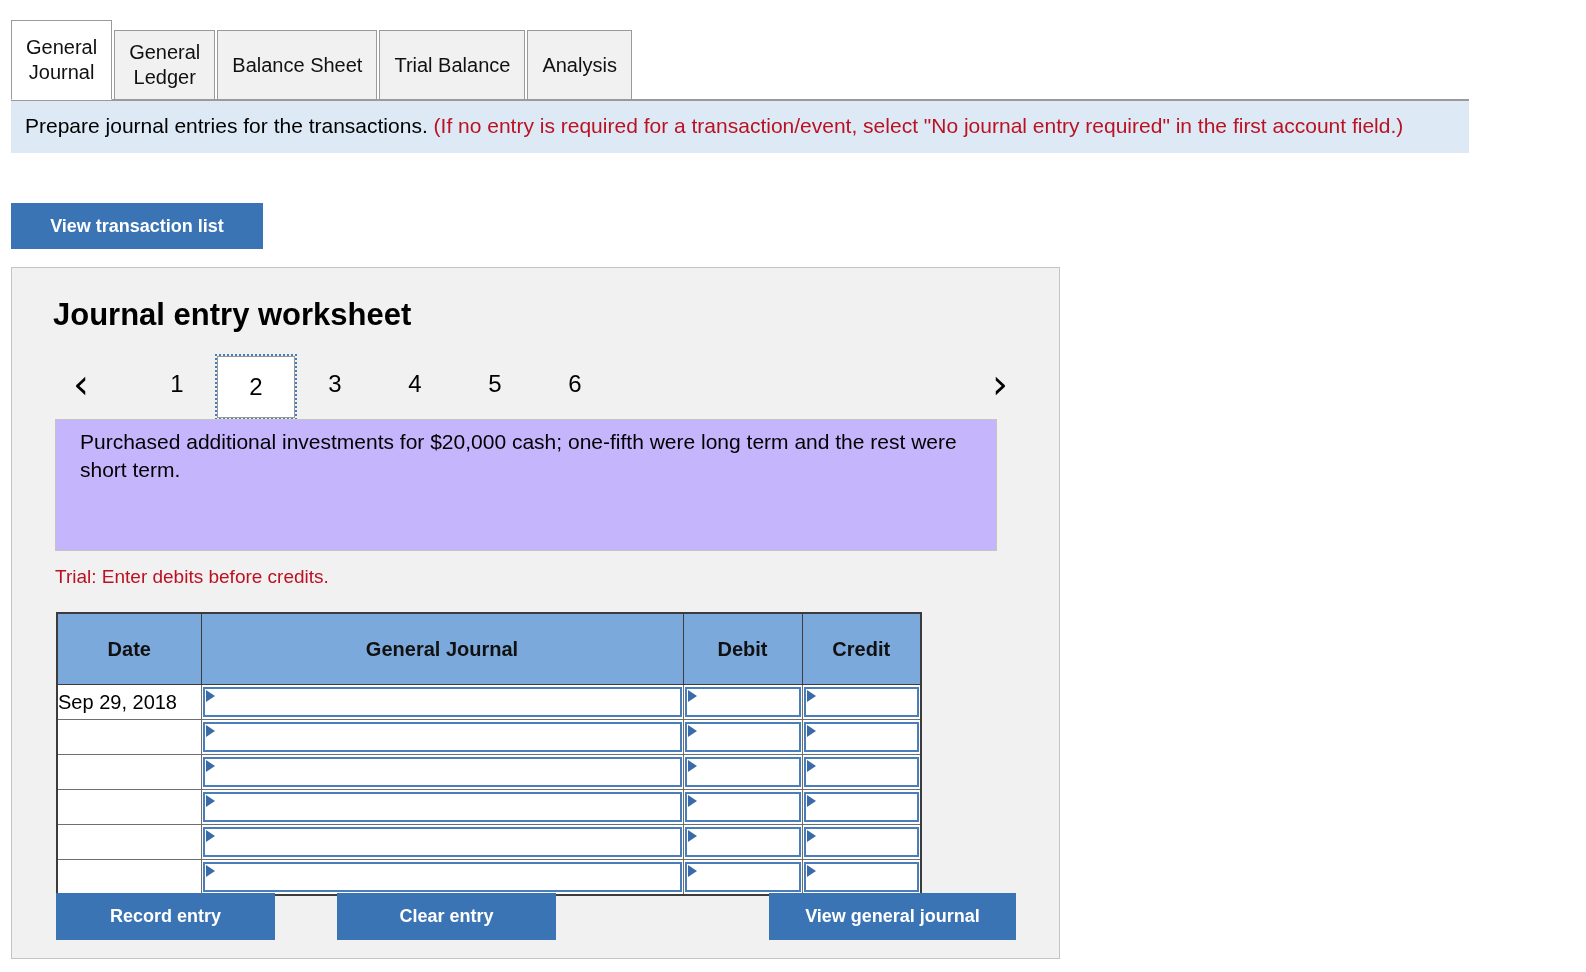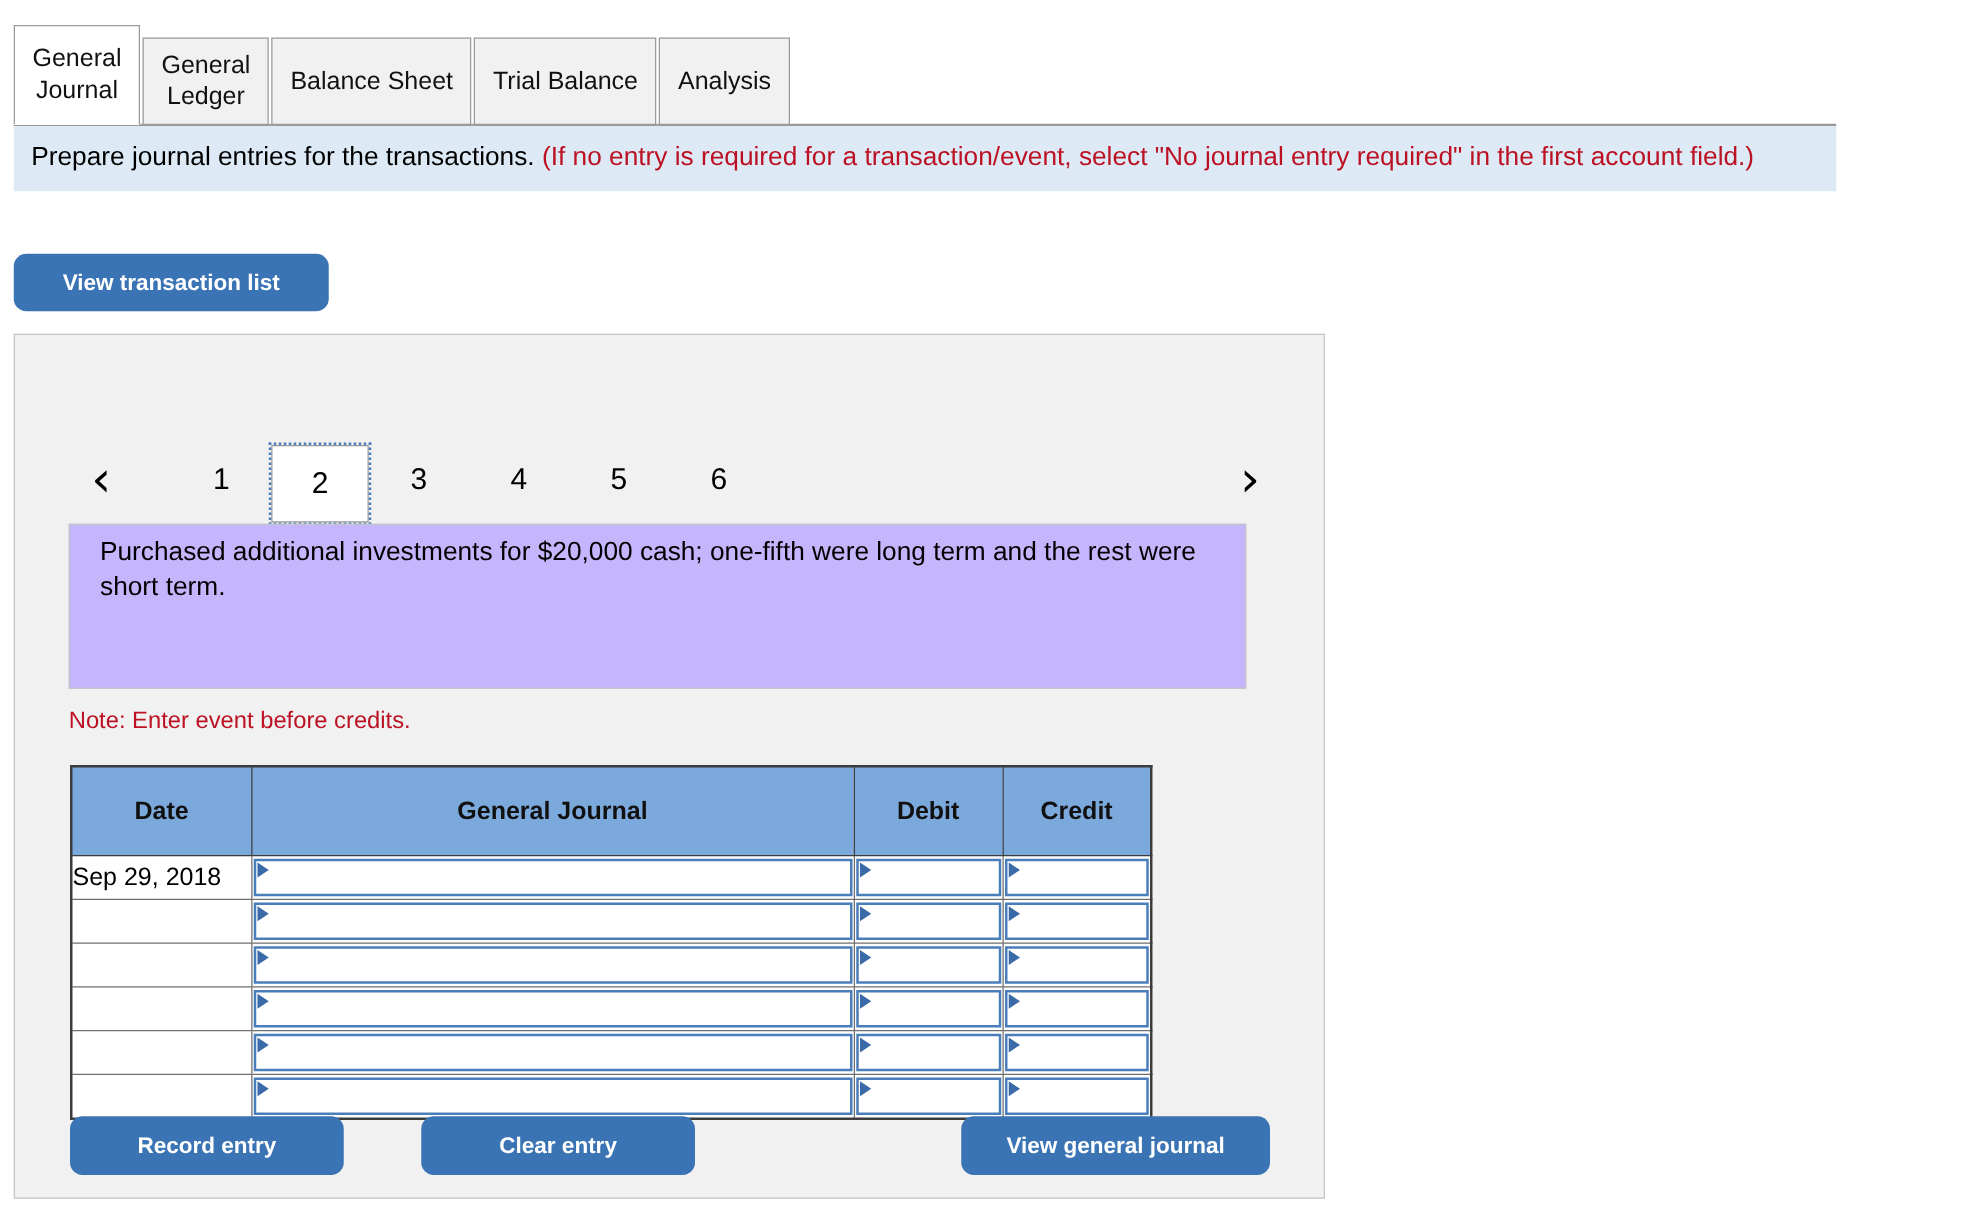--- a/index.html
+++ b/index.html
@@ -81,21 +81,21 @@
     line-height: 26px;
   }
   .banner .black { color: #000; }
   .banner .red { color: #bb1122; }
 
   
   .btn {
     background: #3b74b4;
     color: #ffffff;
     border: none;
-    border-radius: 10px;
+    border-radius: 0;
     font-family: "Liberation Sans", sans-serif;
     font-weight: bold;
     font-size: 18px;
     cursor: pointer;
     display: inline-flex;
     align-items: center;
     justify-content: center;
   }
   .btn-view-tx {
     position: absolute;
@@ -306,37 +306,38 @@
 
 <div class="banner">
   <span class="black">Prepare journal entries for the transactions.</span>
   <span class="red">(If no entry is required for a transaction/event, select "No journal entry required" in the first account field.)</span>
 </div>
 
 <button class="btn btn-view-tx">View transaction list</button>
 
 <div class="panel">
 
+  <div class="panel-title">Journal entry worksheet</div>
 
   <div class="pager">
     <div class="chev chev-prev">‹</div>
     <div class="pagenums" id="pagenums">
         <div class="pg">1</div>
         <div class="pg active">2</div>
         <div class="pg">3</div>
         <div class="pg">4</div>
         <div class="pg">5</div>
         <div class="pg">6</div>
       </div>
     <div class="chev chev-next">›</div>
   </div>
 
   <div class="txbox">Purchased additional investments for $20,000 cash; one-fifth were long term and the rest were short term.</div>
 
-  <div class="note">Note: Enter event before credits.</div>
+  <div class="note">Trial: Enter debits before credits.</div>
 
   <table class="jtable">
     <colgroup>
       <col class="col-date">
         <col class="col-gj">
         <col class="col-deb">
         <col class="col-cre">
     </colgroup>
     <thead>
       <tr id="jtable-head">

